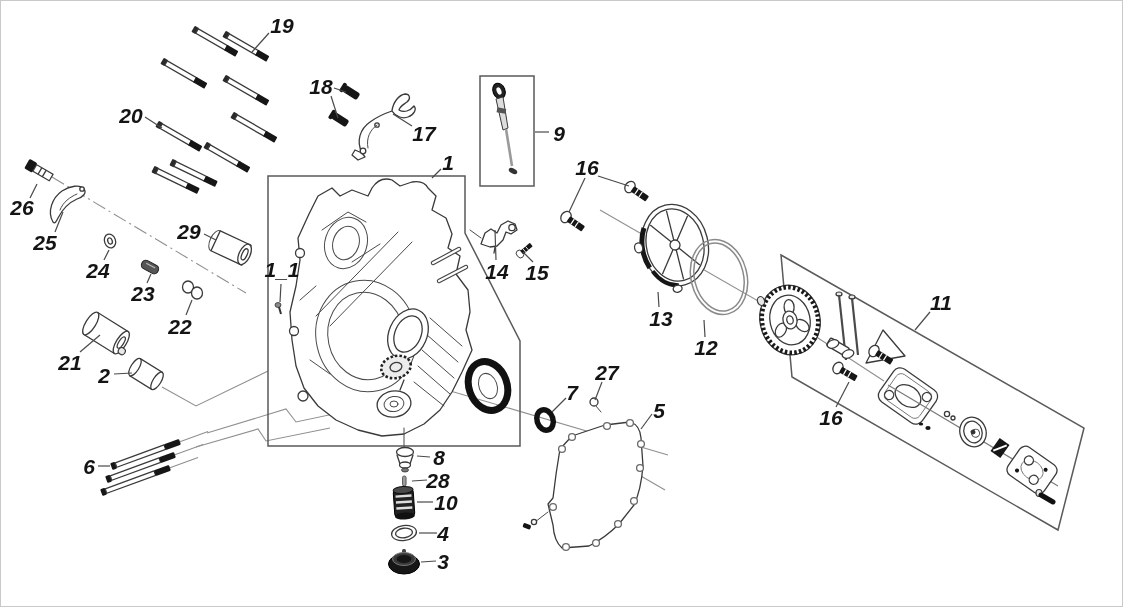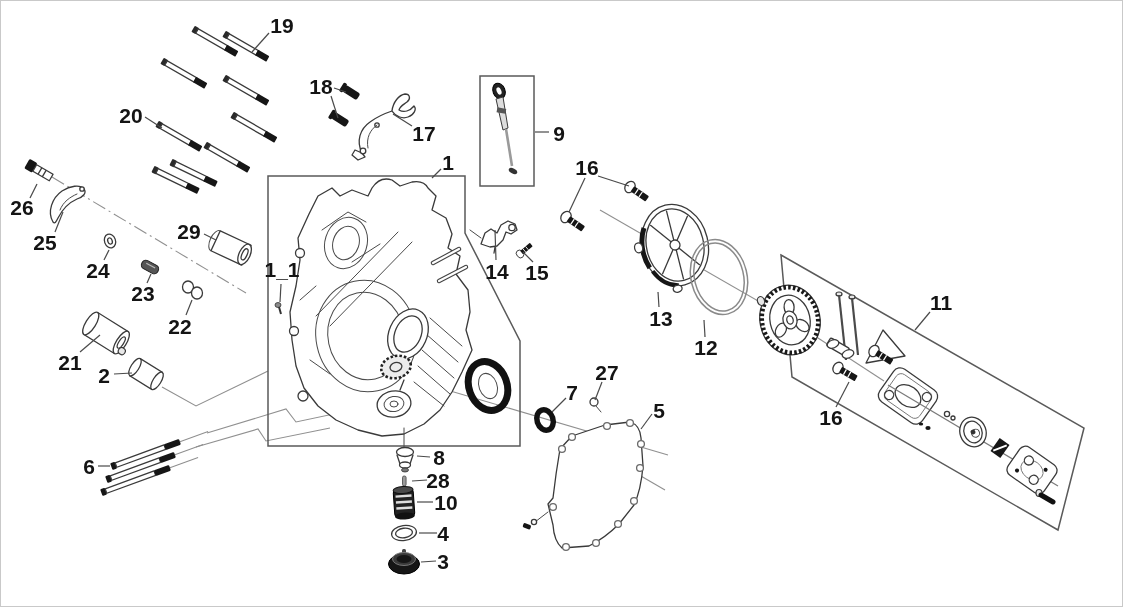--- a/index.html
+++ b/index.html
@@ -1,17 +1,17 @@
 <!DOCTYPE html>
 <html><head>
 <meta charset="utf-8">
 <style>
   html,body{margin:0;padding:0;background:#f4f4f4;}
   .stage{width:1123px;height:607px;background:#ffffff;position:relative;
-         font-family:"Liberation Sans",sans-serif;outline:1px solid #c9c9c9;}
+         font-family:"Liberation Sans",sans-serif;outline:1px solid #c9c9c9;font-style:italic;}
   svg{display:block}
   .ln{stroke:#3a3a3a;fill:none;stroke-width:1.3;stroke-linecap:round;stroke-linejoin:round}
   .lnf{stroke:#4a4a4a;fill:none;stroke-width:1;stroke-linecap:round;stroke-linejoin:round}
   .fw{fill:#ffffff;stroke:#3a3a3a;stroke-width:1.3;stroke-linejoin:round}
   .fg{fill:#e8e8e8;stroke:#3a3a3a;stroke-width:1.2}
   .bk{fill:#161616;stroke:none}
   .thin{stroke:#909090;stroke-width:1.1;fill:none}
   .box{fill:none;stroke:#5a5a5a;stroke-width:1.5;stroke-linejoin:miter}
   .leader{stroke:#4a4a4a;stroke-width:1.2;fill:none}
   text.callout{font-family:"Liberation Sans",sans-serif;font-weight:700;

